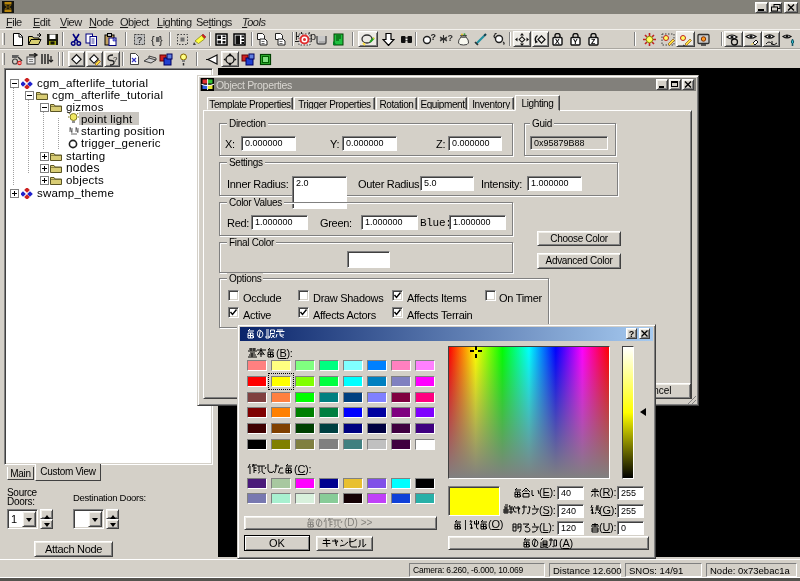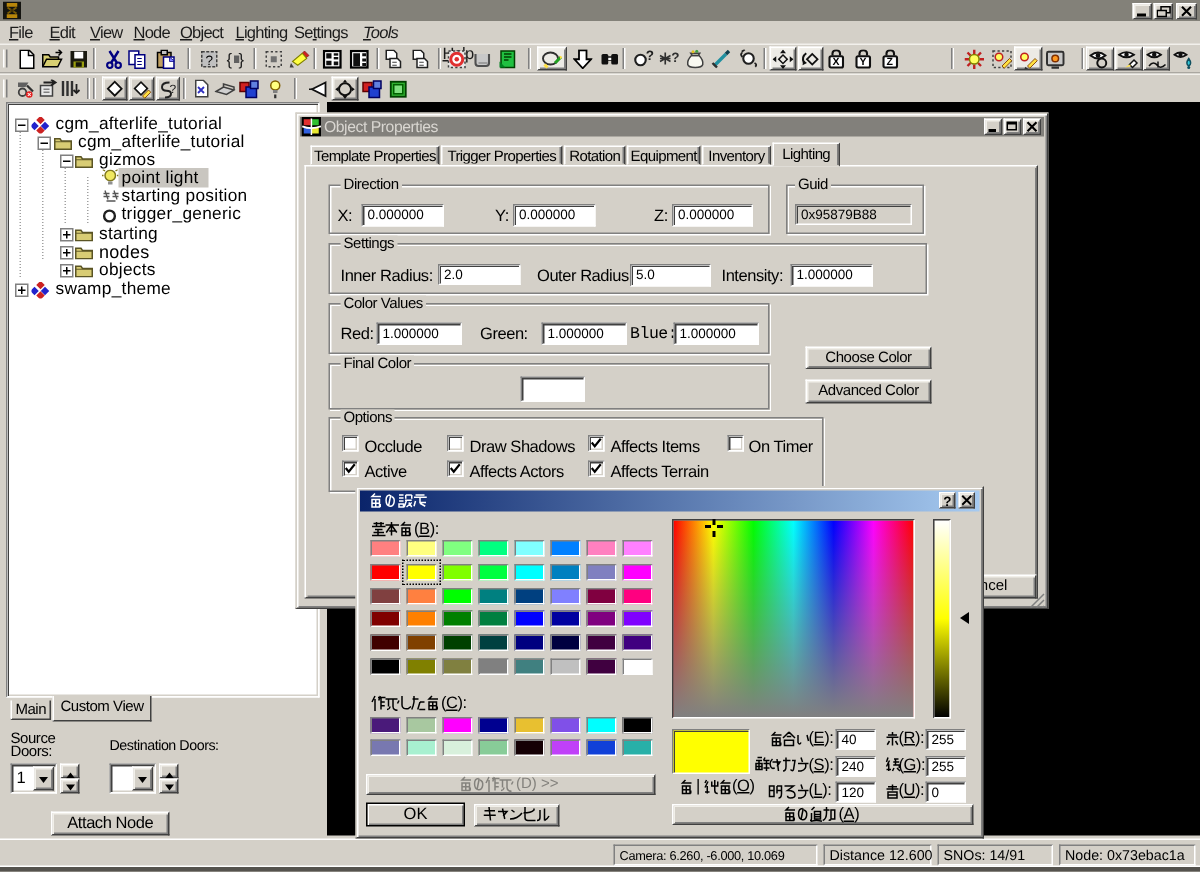--- a/index.html
+++ b/index.html
@@ -630,21 +630,21 @@
 <div class="abs f11" style="left:436px;top:138px;">Z:</div>
 <div class="abs field" style="left:448px;top:136px;width:54px;height:15px;">0.000000</div>
 
 <div class="abs group" style="left:524px;top:123px;width:92px;height:33px;"></div>
 <div class="abs" style="left:530px;top:118px;font-size:10px;letter-spacing:-0.3px;line-height:11px;background:#d4d0c8;padding:0 2px;">Guid</div>
 <div class="abs" style="left:530px;top:136px;width:78px;height:14px;background:#d4d0c8;border:1px solid;border-color:#808080 #fff #fff #808080;box-shadow:inset 1px 1px 0 #404040;font-size:9px;line-height:12px;padding-left:3px;">0x95879B88</div>
 
 <div class="abs group" style="left:219px;top:162px;width:399px;height:34px;"></div>
 <div class="abs" style="left:227px;top:157px;font-size:10px;letter-spacing:-0.3px;line-height:11px;background:#d4d0c8;padding:0 2px;">Settings</div>
 <div class="abs f11" style="left:227px;top:178px;">Inner Radius:</div>
-<div class="abs field" style="left:292px;top:176px;width:55px;height:14px;">2.0</div>
+<div class="abs field" style="left:292px;top:176px;width:55px;height:33px;">2.0</div>
 <div class="abs f11" style="left:358px;top:178px;">Outer Radius:</div>
 <div class="abs field" style="left:420px;top:176px;width:54px;height:15px;">5.0</div>
 <div class="abs f11" style="left:481px;top:178px;">Intensity:</div>
 <div class="abs field" style="left:527px;top:176px;width:55px;height:15px;">1.000000</div>
 
 <div class="abs group" style="left:219px;top:202px;width:294px;height:34px;"></div>
 <div class="abs" style="left:227px;top:197px;font-size:10px;letter-spacing:-0.3px;line-height:11px;background:#d4d0c8;padding:0 2px;">Color Values</div>
 <div class="abs f11" style="left:227px;top:217px;">Red:</div>
 <div class="abs field" style="left:251px;top:215px;width:57px;height:15px;">1.000000</div>
 <div class="abs f11" style="left:320px;top:217px;">Green:</div>

